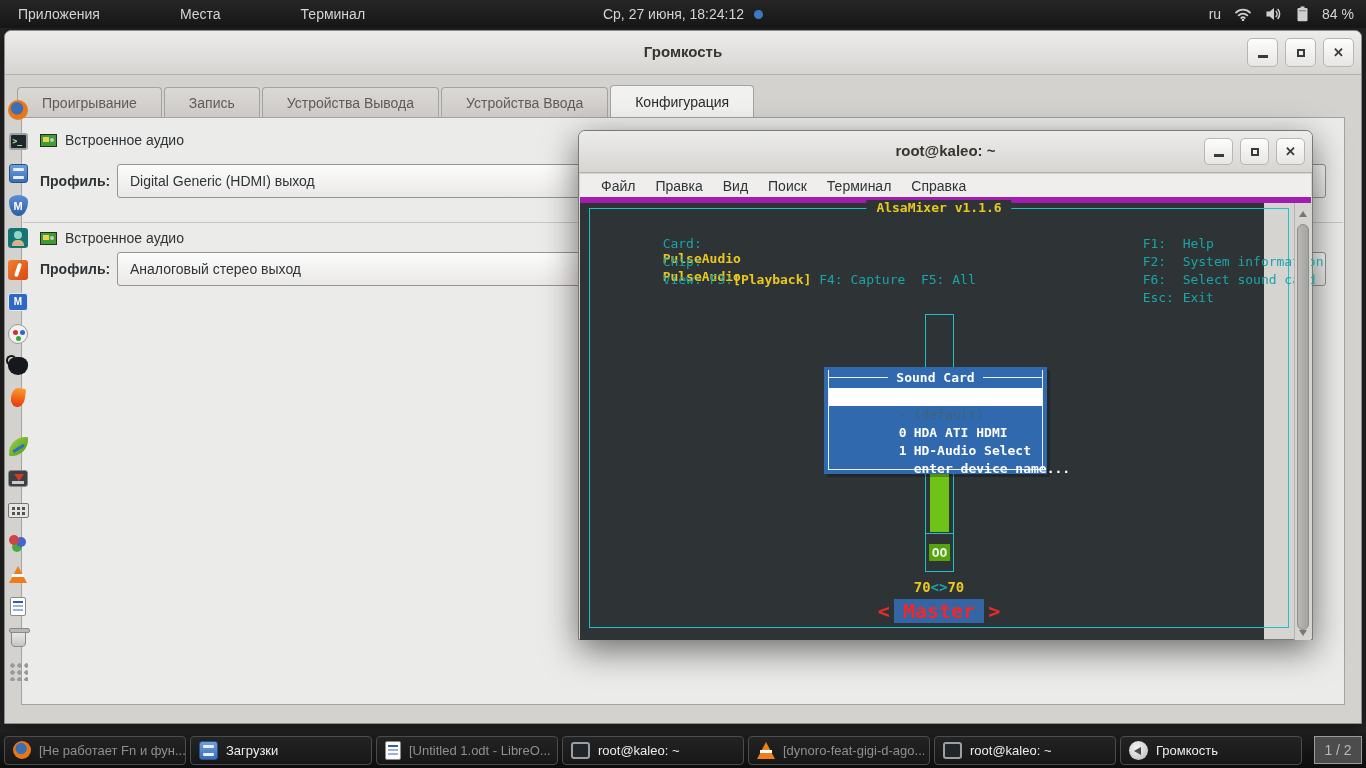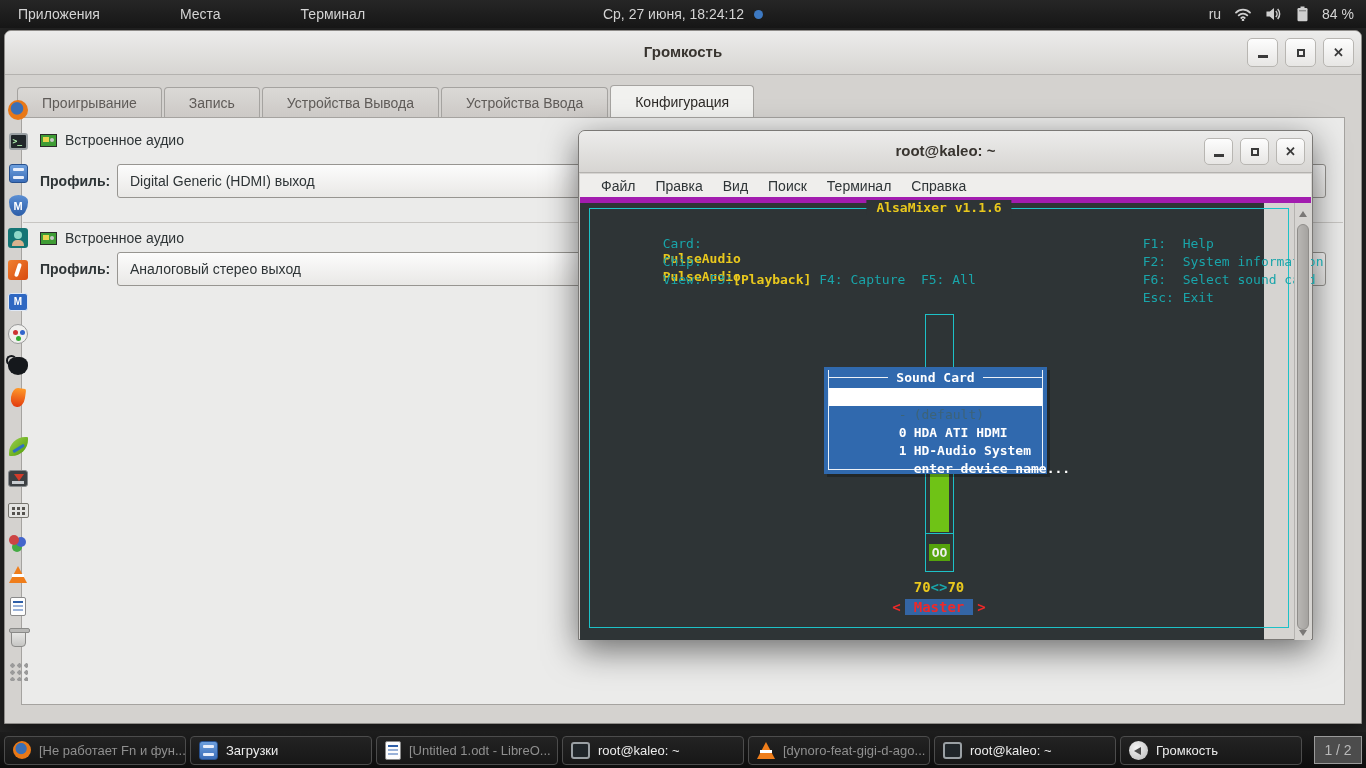--- a/index.html
+++ b/index.html
@@ -95,21 +95,21 @@
 
   #vol-bar { position:absolute; left:345px; top:111px; width:29px; height:220px;
     border:1px solid #1dc1c7; }
   #vol-fill { position:absolute; left:4px; right:4px; bottom:1px; background:#6fc316; }
   #mute-box { position:absolute; left:345px; top:330px; width:29px; height:39px;
     border:1px solid #1dc1c7; display:flex; align-items:center; justify-content:center; }
   #mute-cell { background:#55a40c; color:#eeeeec; font-weight:bold; padding:1px 3px; }
   #vol-nums { position:absolute; left:259px; top:376px; width:200px; text-align:center;
     font-weight:bold; font-size:14px; }
   #ctl-name { position:absolute; left:259px; top:396px; width:200px; text-align:center;
-    font-weight:bold; font-size:14px; color:#ef2929; }
+    font-weight:bold; font-size:20px; color:#ef2929; }
   #ctl-name .ctl-sel { background:#3465a4; padding:0 9px; margin:0 4px; }
 
   
   #sc-dialog { position:absolute; left:244px; top:164px; width:223px; height:107px;
     background:#3069ae; box-shadow:3px 3px 0 rgba(0,0,0,.25); }
   #sc-inner { position:absolute; inset:3px 4px 4px 4px; border:1px solid #ecf1f7;
     border-top:none; }
   #sc-title-row { position:absolute; top:3px; left:4px; right:4px; height:14px;
     display:flex; align-items:center; color:#ffffff; font-weight:bold;text-align:center; }
   #sc-title-row .tline { flex:1; height:1px; background:#ecf1f7; }
@@ -433,21 +433,21 @@
           <span class="ttext">Sound Card</span>
           <span class="tline"></span>
       </div>
       <div class="sc-item selected" style="top:21px;">
         <span class="sc-key">-</span><span>(default)</span>
       </div>
       <div class="sc-item" style="top:39px;">
         <span class="sc-key">0</span><span>HDA ATI HDMI</span>
       </div>
       <div class="sc-item" style="top:57px;">
-        <span class="sc-key">1</span><span>HD-Audio System</span>
+        <span class="sc-key">1</span><span>HD-Audio Select</span>
       </div>
       <div class="sc-item" style="top:75px;">
         <span class="sc-key"></span><span>enter device name...</span>
       </div>
     </div>
   </div>
 
   <div id="term-scrollbar">
     <span class="scroll-arrow scroll-up"></span>
     <div id="scroll-thumb"></div>

